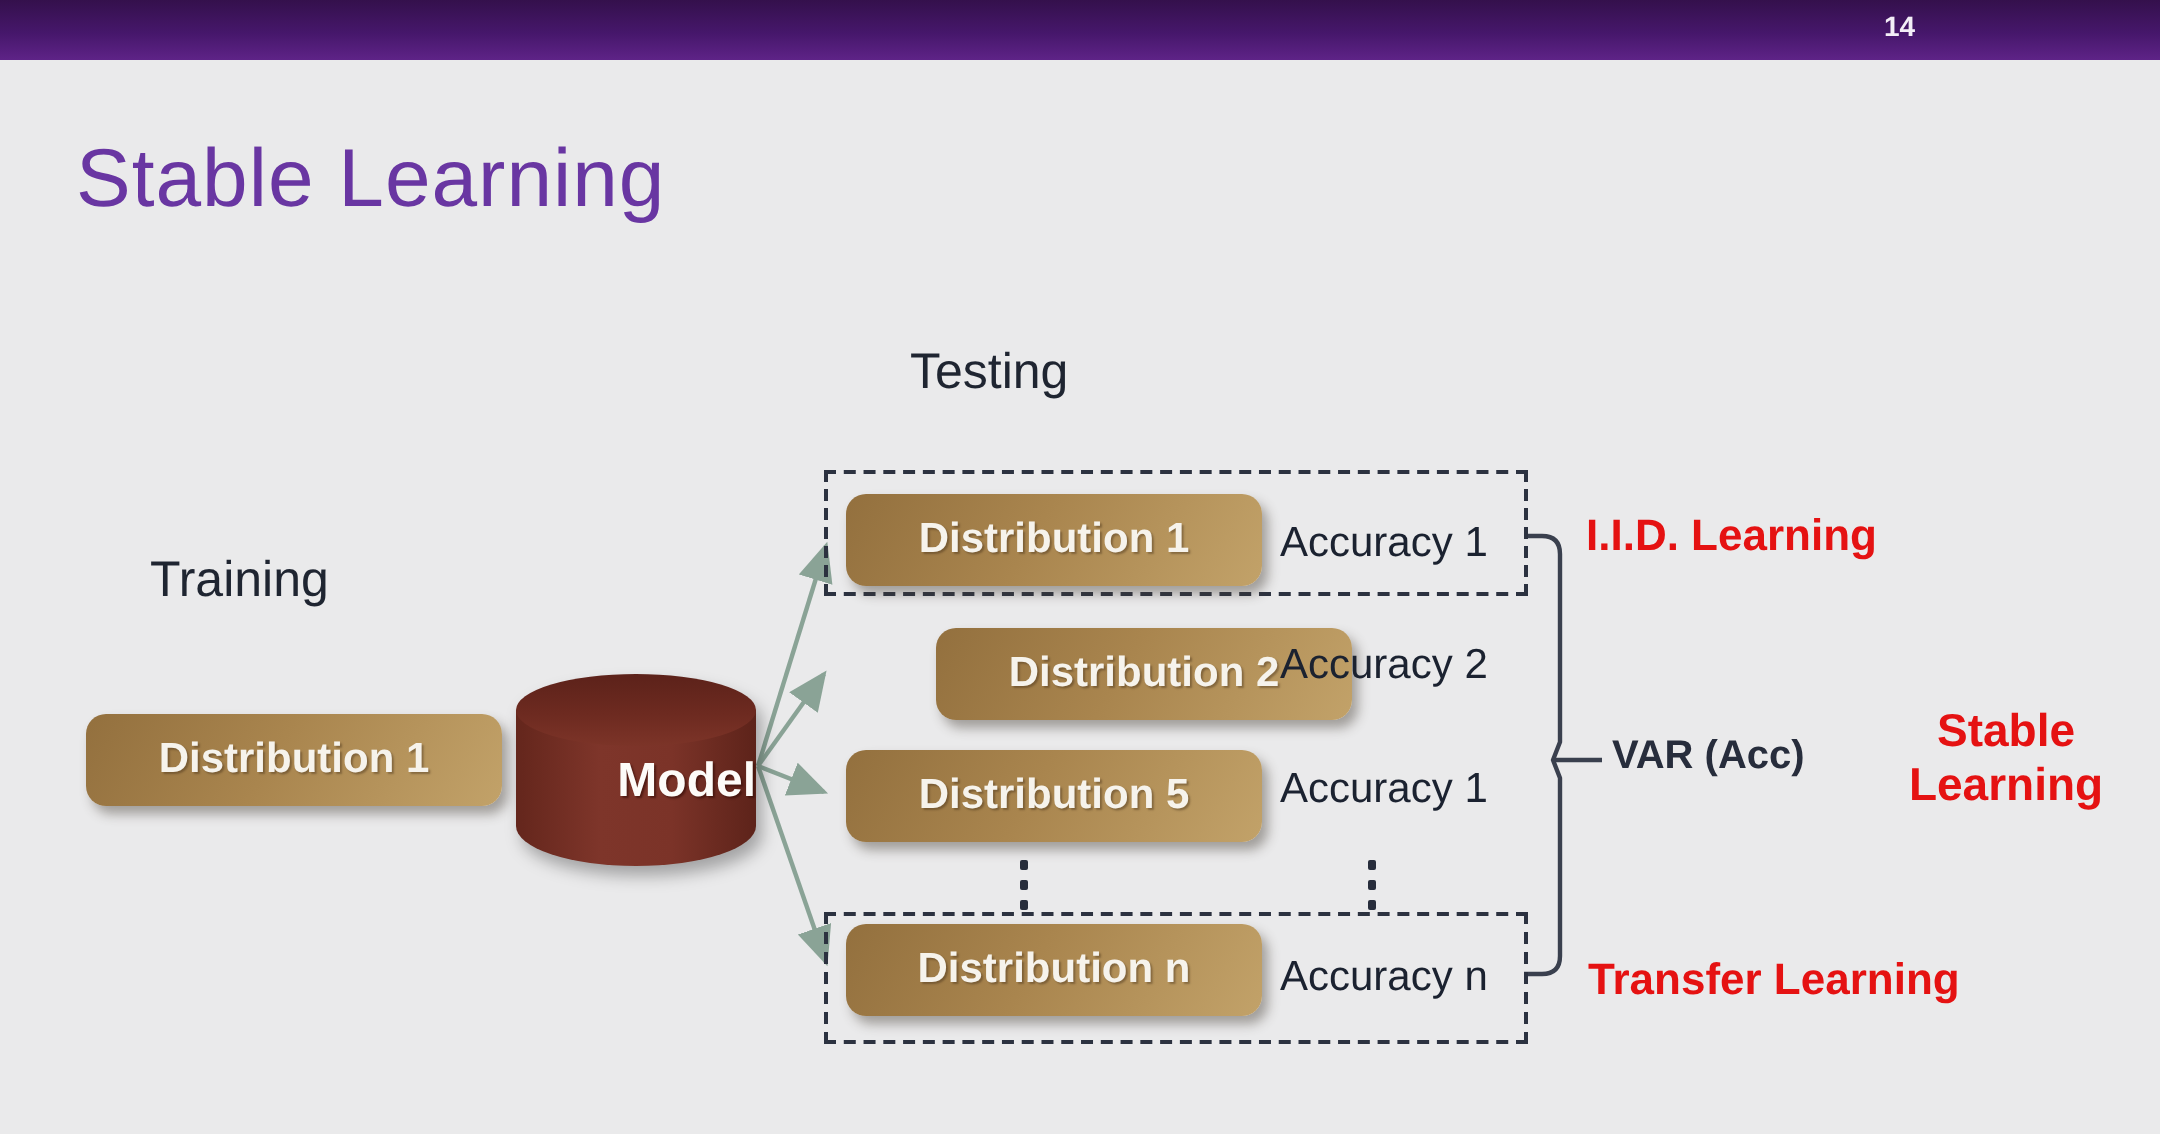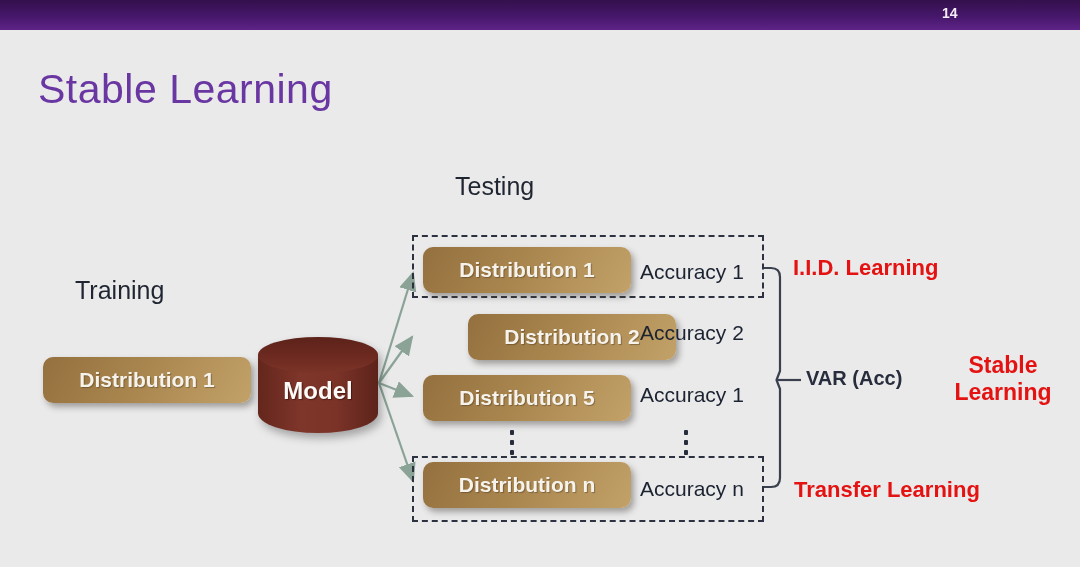--- a/index.html
+++ b/index.html
@@ -55,21 +55,21 @@
     position:absolute; left:0; top:18px; width:120px; height:78px;
     background:linear-gradient(90deg,#64261c 0%,#7e352a 35%,#7b3328 65%,#5d231a 100%);
     border-radius:0 0 60px 60px / 0 0 20px 20px;
   }
   .cyl-top {
     position:absolute; left:0; top:0; width:120px; height:36px; border-radius:50%;
     background:linear-gradient(180deg,#5c221a 0%,#76publisher 0,#77s 0,#763127 70%,#7e3a2e 100%);
     background:linear-gradient(180deg,#5c221a 0%,#6d2a20 55%,#7c3428 100%);
   }
   .cyl-label {
-    position:absolute; left:0; top:40px; width:120px; text-align:center;
+    position:absolute; left:0; top:40px; width:120px; text-align:right;
     color:#fdfbf8; font-size:24px; font-weight:bold;
     text-shadow:1px 1px 1px rgba(50,10,5,0.6);
   }
 
   .overlay { position:absolute; left:0; top:0; pointer-events:none; }
 
   .vdots { position:absolute; display:flex; flex-direction:column; align-items:center; }
   .vdots span { width:4px; height:5px; background:#272d3b; border-radius:1px; margin:2.5px 0; }
   .dots1 { left:510px; top:427px; }
   .dots2 { left:684px; top:427px; }

